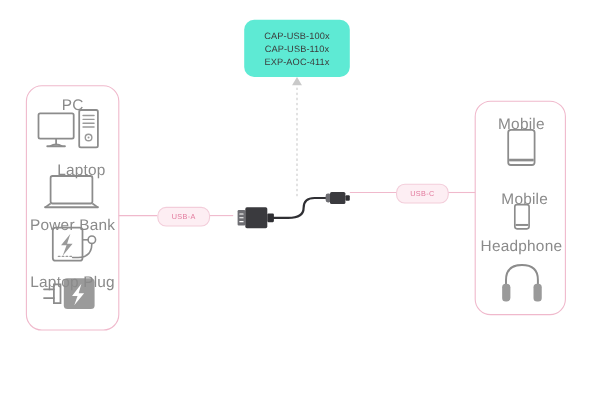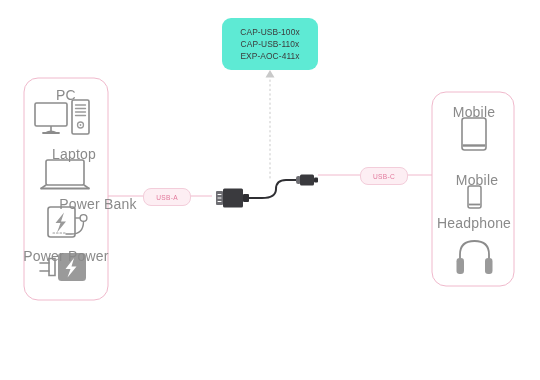--- a/index.html
+++ b/index.html
@@ -197,22 +197,22 @@
   <div class="callout">
     <div class="callout-text">
       <div>CAP-USB-100x</div>
       <div>CAP-USB-110x</div>
       <div>EXP-AOC-411x</div>
     </div>
   </div>
 
   <div class="dev-label" style="left:66px; top:87px;">PC</div>
   <div class="dev-label" style="left:66px; top:146px;padding-left:16px;">Laptop</div>
-  <div class="dev-label" style="left:66px; top:196px;margin-left:32px;">Power Bank</div>
-  <div class="dev-label" style="left:66px; top:248px;">Power Power</div>
+  <div class="dev-label" style="left:66px; top:196px;">Power Bank</div>
+  <div class="dev-label" style="left:66px; top:248px;">Laptop Plug</div>
 
   <div class="dev-label" style="left:474px; top:104px;">Mobile</div>
   <div class="dev-label" style="left:477px; top:172px;">Mobile</div>
   <div class="dev-label" style="left:474px; top:215px;">Headphone</div>
 
   <div class="badge" id="badge-usb-a">
     <span>USB-A</span>
   </div>
   <div class="badge" id="badge-usb-c">
     <span>USB-C</span>

